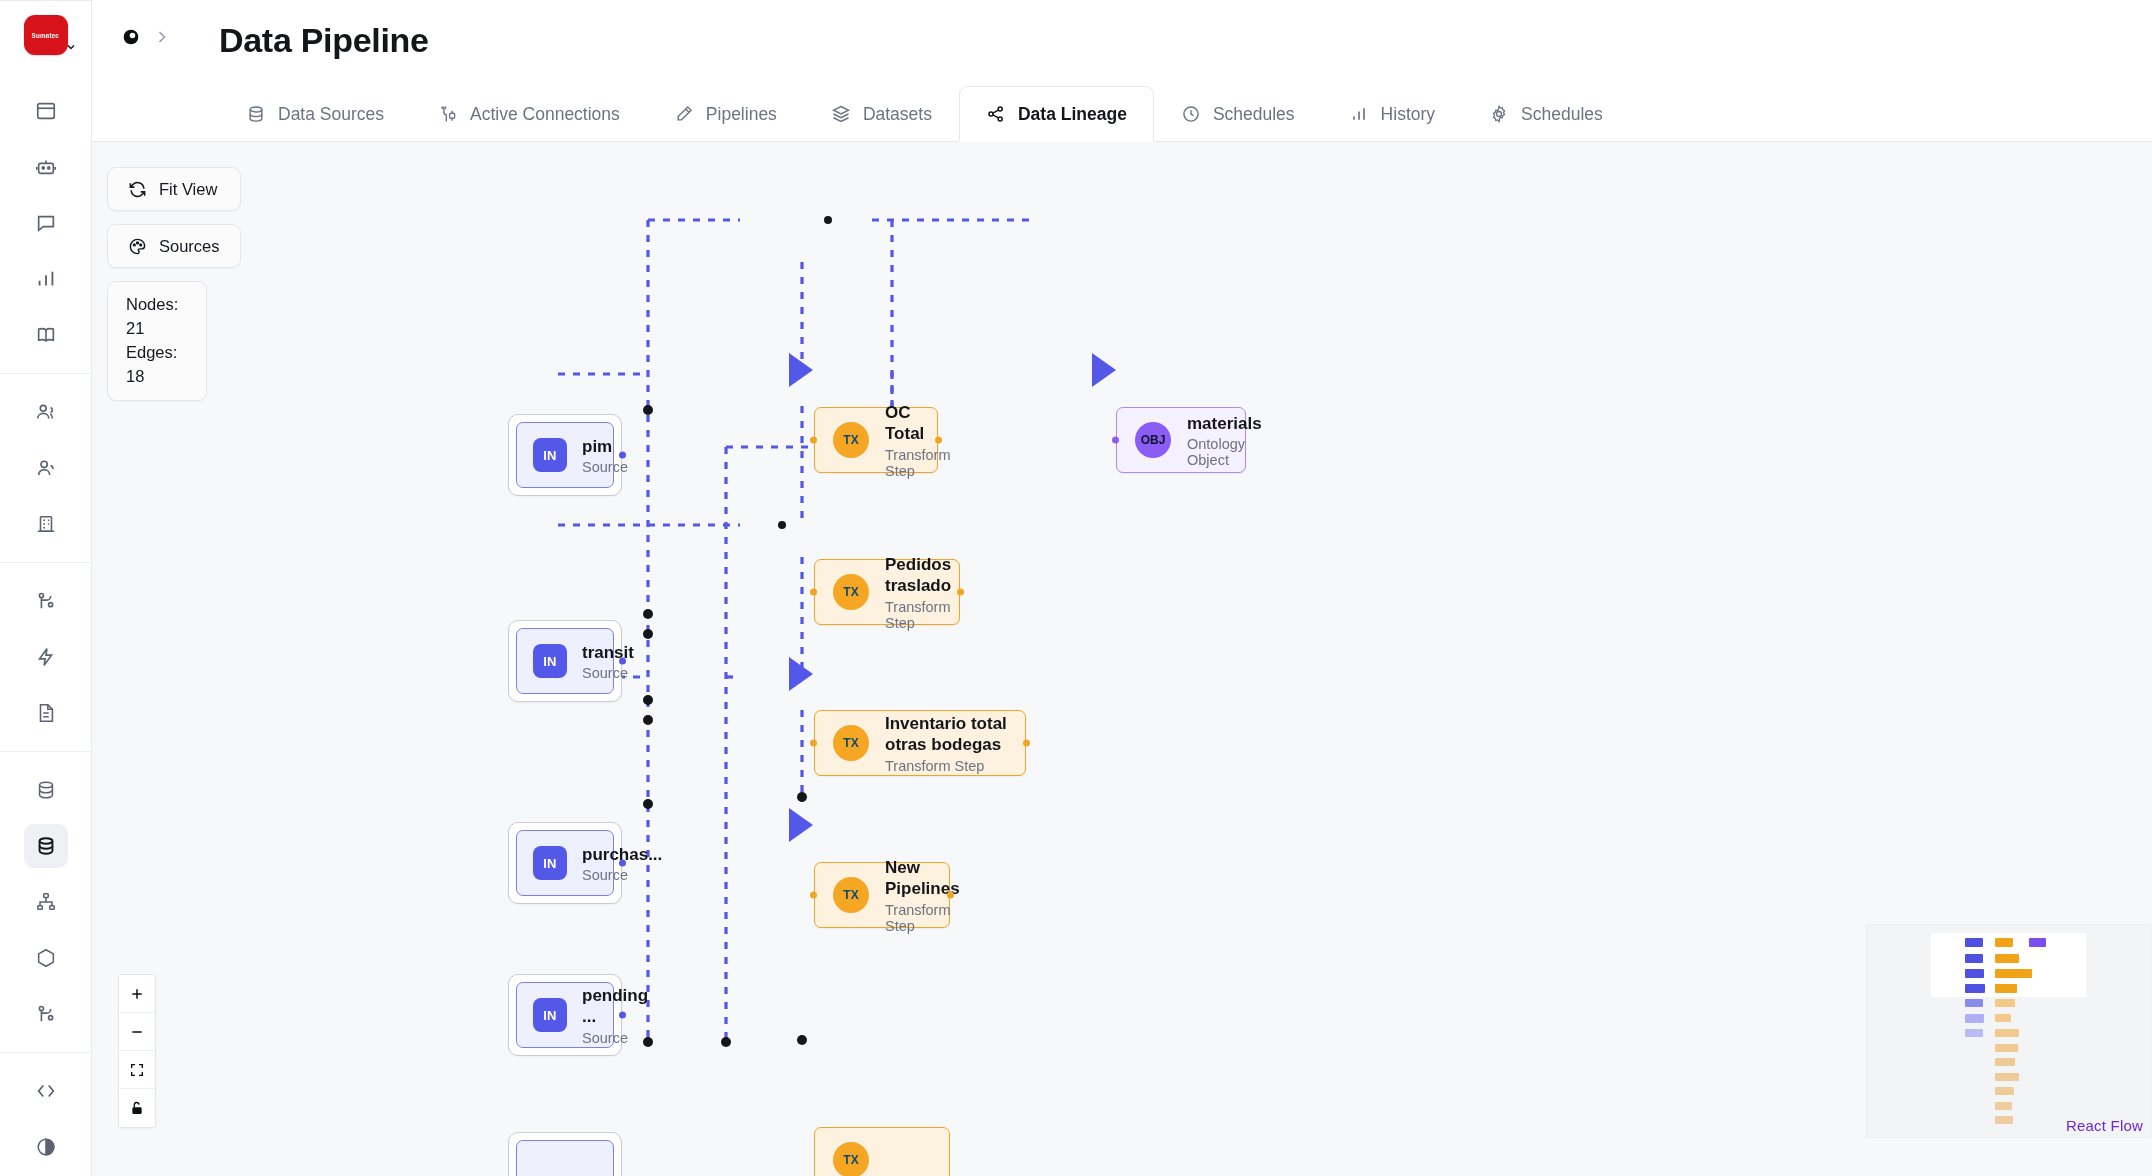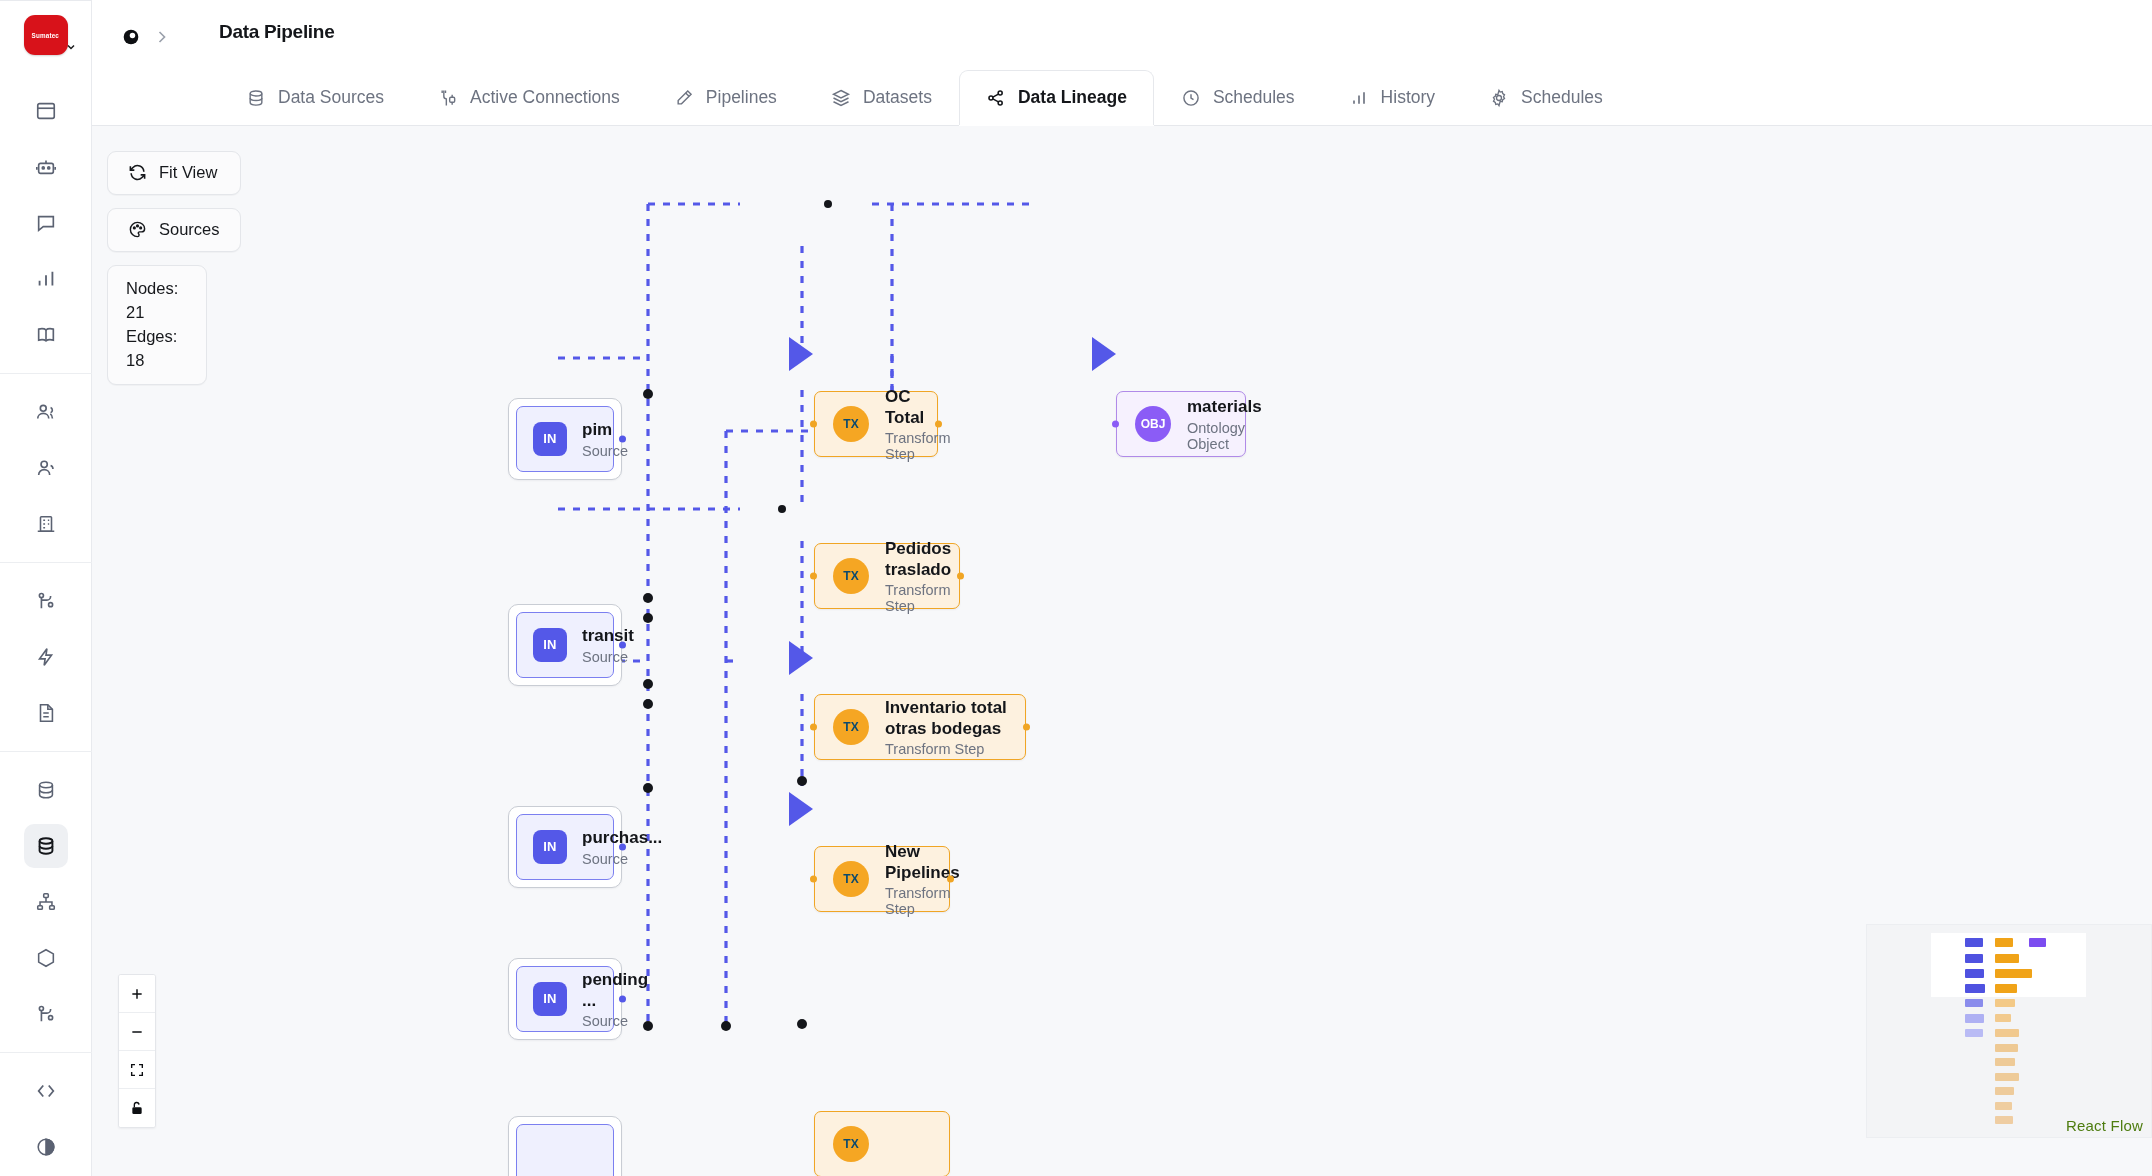--- a/index.html
+++ b/index.html
@@ -71,21 +71,21 @@
     padding: 22px 0 0 0;
     position: relative;
   }
   .breadcrumb {
     position: absolute; left: 28px; top: 26px;
     display: flex; align-items: center; gap: 10px; z-index: 10;
   }
   .crumb-icon { width: 22px; height: 22px; color: #15171b; }
   .crumb-chev { width: 20px; height: 20px; color: #9aa0ab; }
   .page-title {
-    font-size: 19px; font-weight: 700; color: #14161a;
+    font-size: 34px; font-weight: 700; color: #14161a;
     letter-spacing: -.3px; padding-left: 127px; line-height: 1.1;
   }
   .page-sub {
     font-size: 17px; color: #6d7381; padding-left: 127px;
     margin-top: 13px; font-weight: 400;
   }
 
   
   .tabs {
     display: flex; align-items: flex-end; gap: 0;
@@ -158,21 +158,21 @@
     background: #f3f4f6; border: 1px solid #eceef1;
     overflow: hidden;
   }
   .mm-viewport {
     position: absolute; background: #ffffff;
     left: 64px; top: 8px; width: 155px; height: 64px;
   }
   .mm-node { position: absolute; border-radius: 1px; }
   .mm-brand {
     position: absolute; right: 8px; bottom: 3px;
-    font-size: 15px; color: #4d7c0f; letter-spacing: .2px;
+    font-size: 15px; color: #6d28d9; letter-spacing: .2px;
   }
 
   
   .flow { position: absolute; inset: 0; }
 
   .node { position: absolute; }
 
   
   .node-source .wrap {
     border: 1px solid #c9cdd4; border-radius: 10px;
@@ -207,21 +207,21 @@
   }
 
   
   .node-obj .box {
     border: 1.6px solid #b08ae8; border-radius: 7px; background: #f6f1fe;
     height: 66px; display: flex; align-items: center; padding: 0 18px; gap: 16px;
     box-shadow: 0 1px 2px rgba(16,24,40,.06);
   }
   .badge-obj {
     width: 36px; height: 36px; border-radius: 50%; background: #8b5cf6;
-    color: #ffffff; font-size: 12px; font-weight: 700;
+    color: #0f172a; font-size: 12px; font-weight: 700;
     display: flex; align-items: center; justify-content: center; flex: 0 0 36px;
   }
 
   
   .handle {
     position: absolute; width: 7px; height: 7px; border-radius: 50%;
     top: 50%; transform: translateY(-50%);
   }
   .handle.src-h { background: #5458e8; right: -4px; }
   .handle.tx-l { background: #f0a524; left: -4px; }

